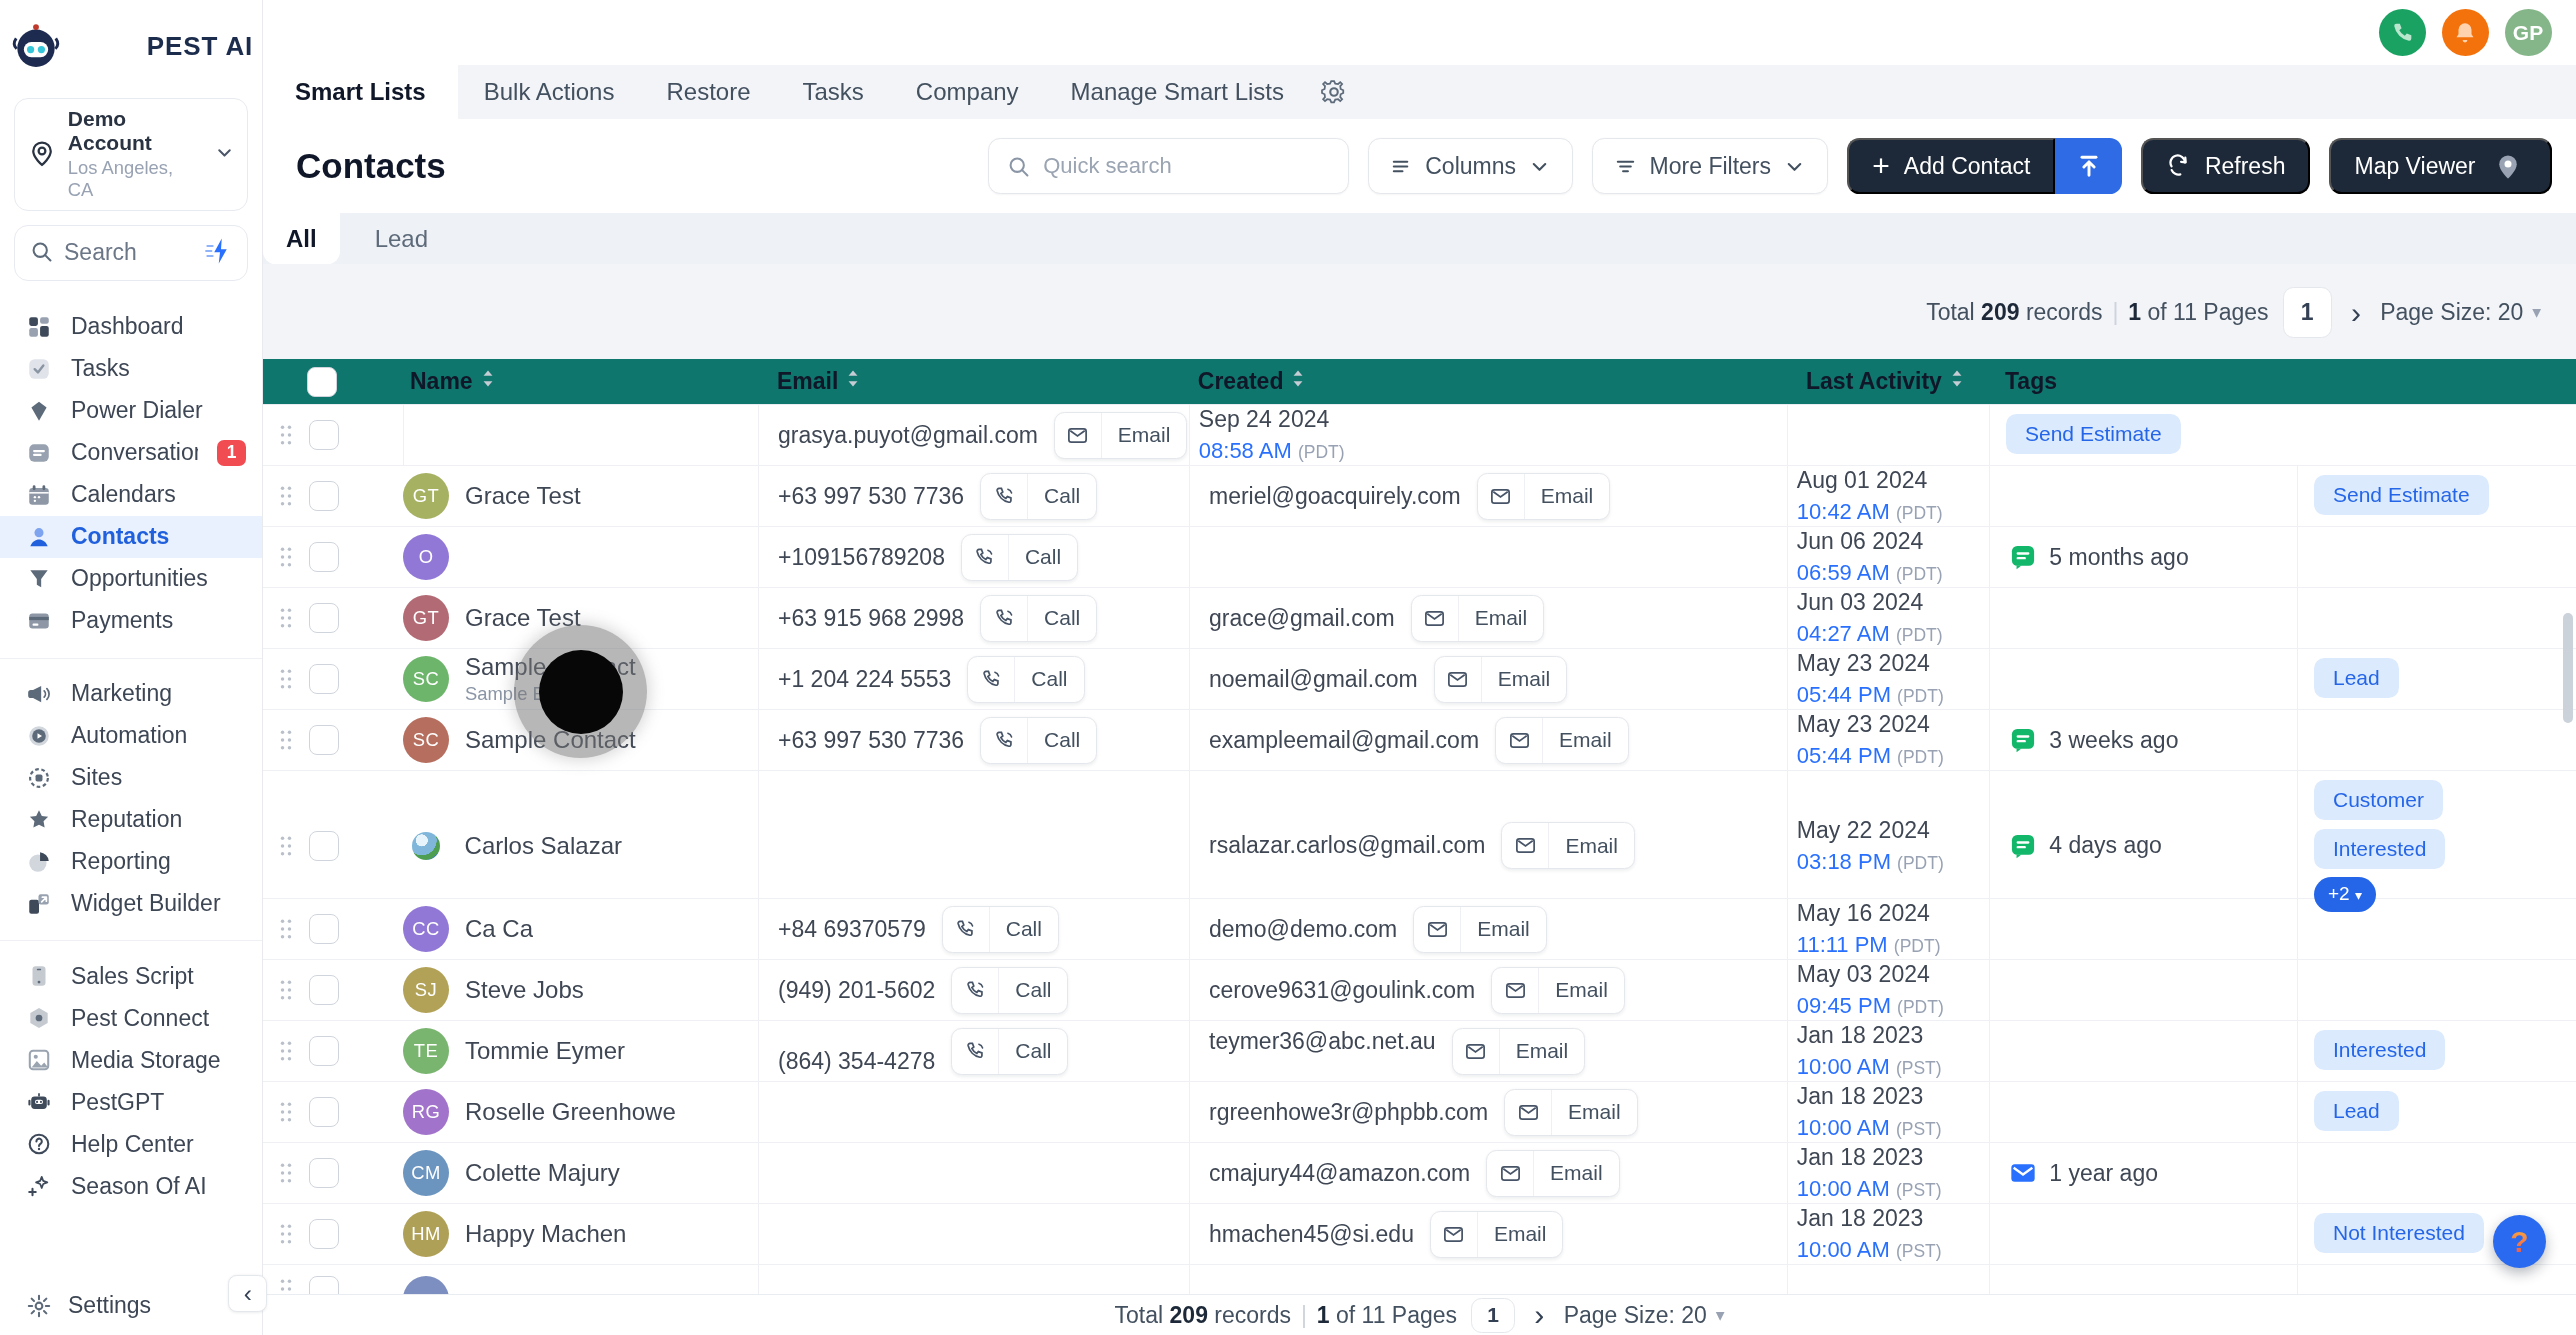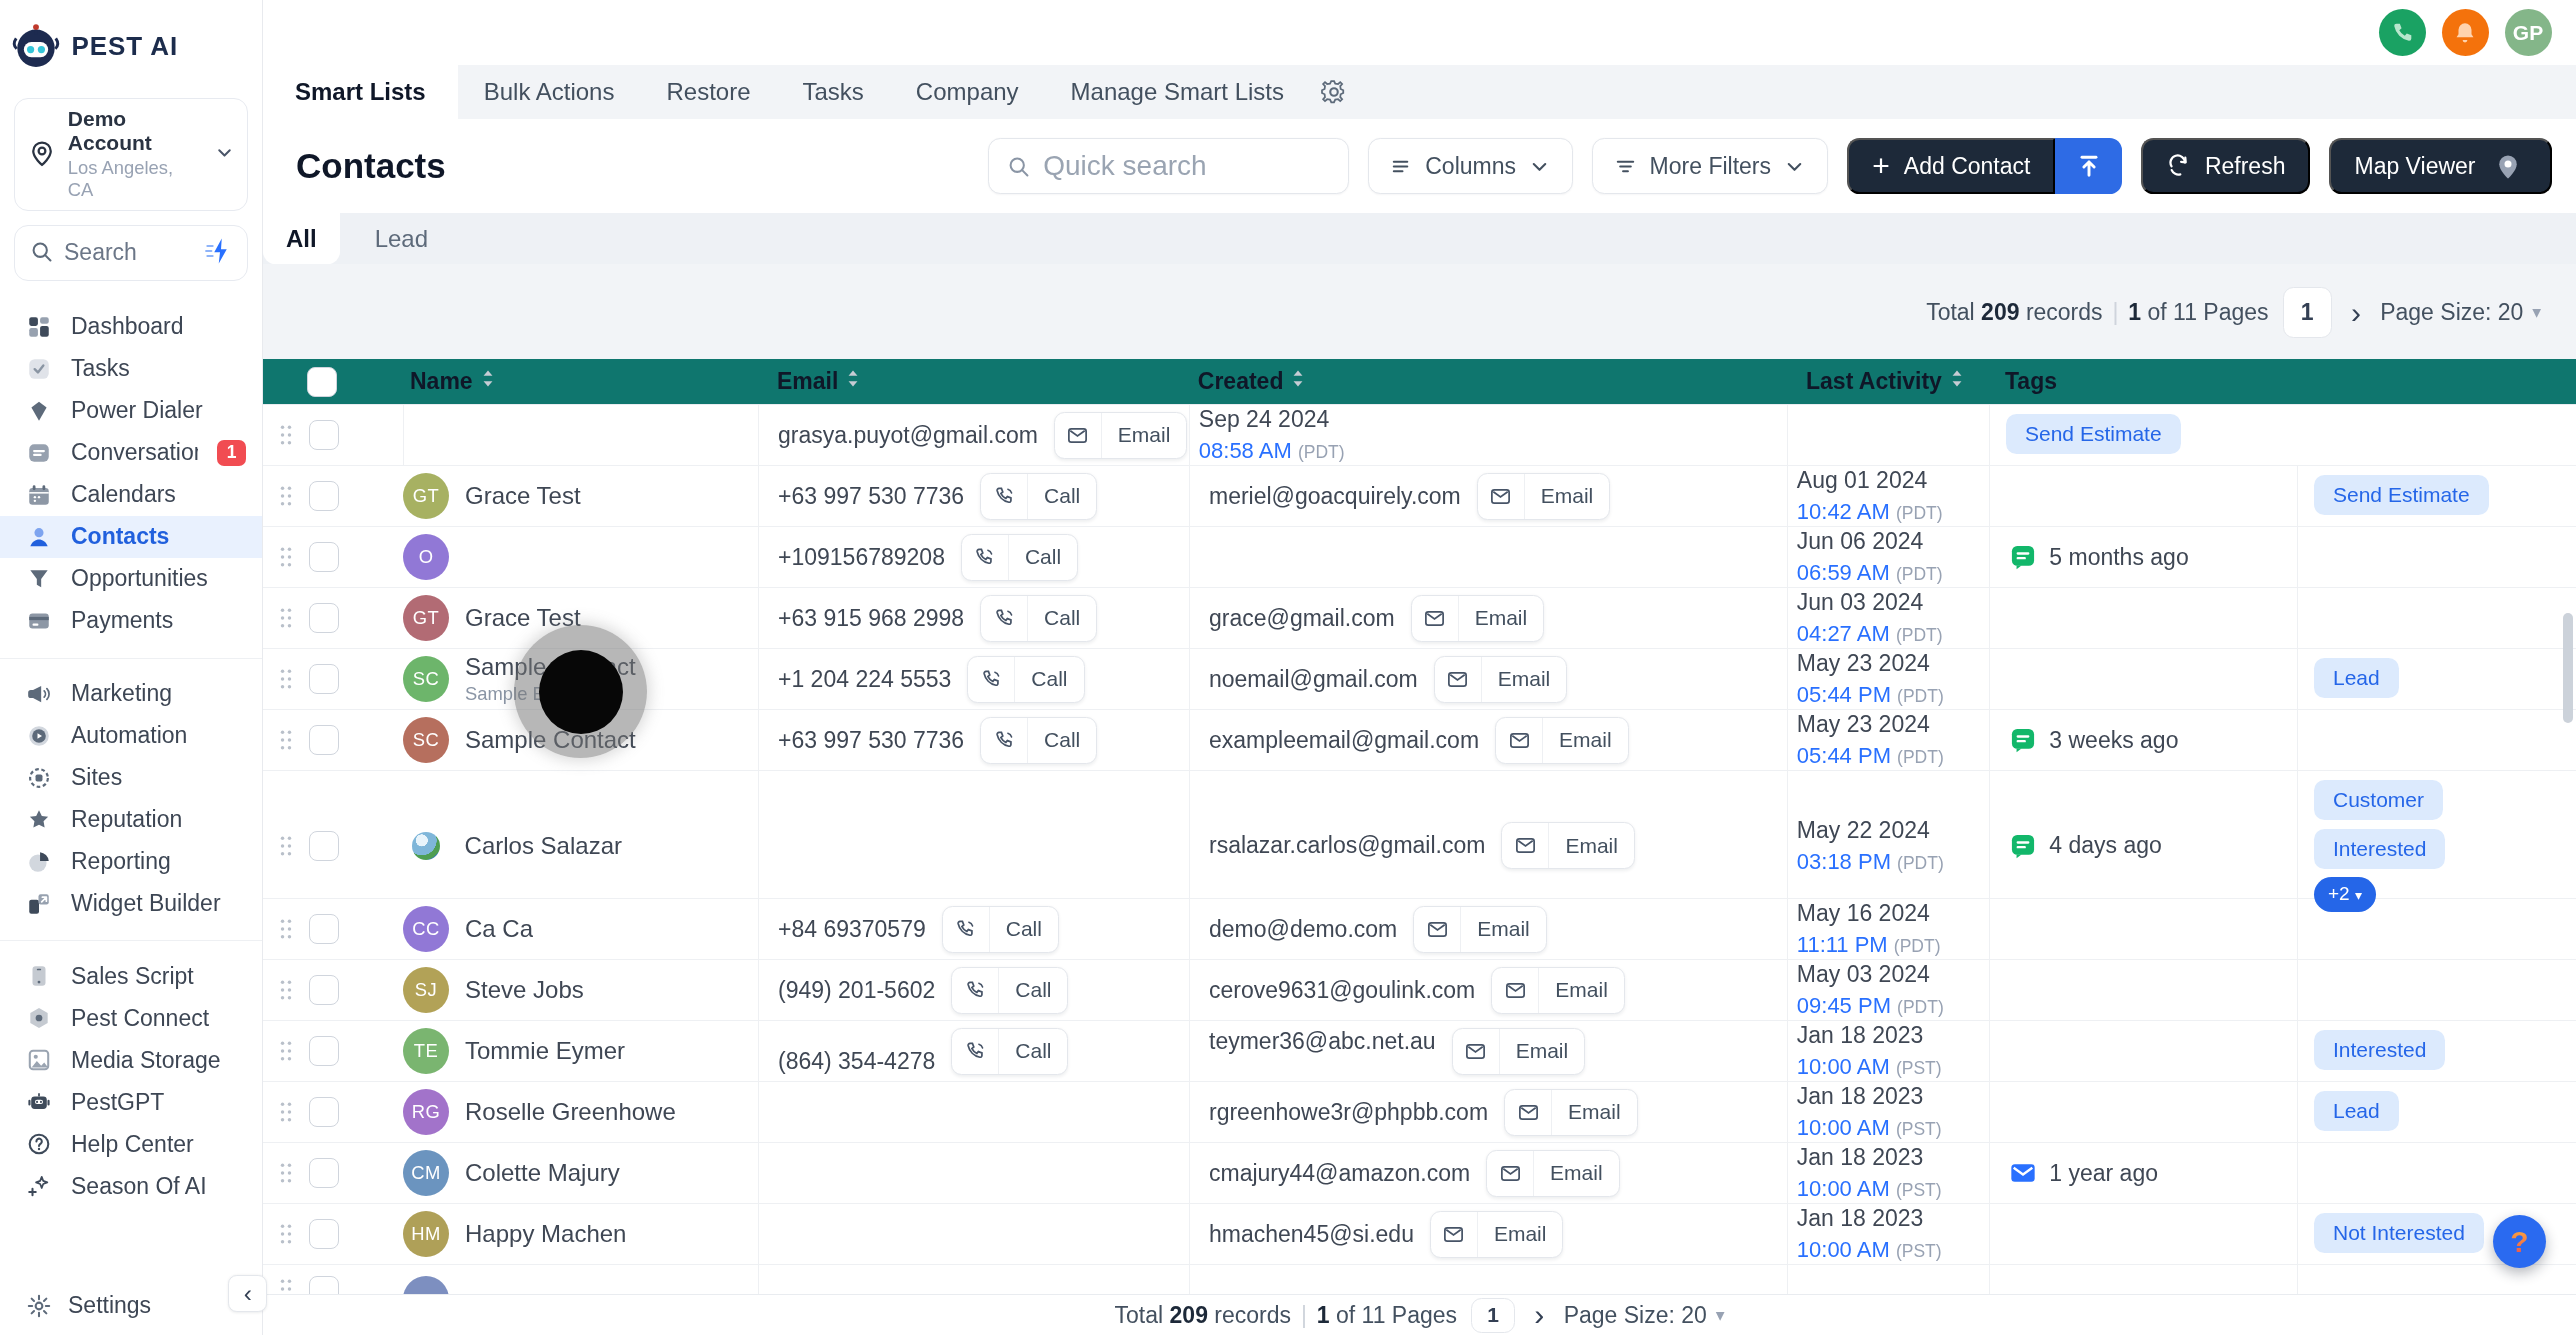--- a/index.html
+++ b/index.html
@@ -3,21 +3,21 @@
 <meta charset="utf-8">
 <style>
   * { margin:0; padding:0; box-sizing:border-box; }
   html,body { width:2576px; height:1335px; overflow:hidden;
     font-family:"Liberation Sans", sans-serif; background:#f2f4f7; color:#3f4754; }
   .app { display:flex; width:2576px; height:1335px; position:relative; }
 
   
   .sidebar { width:263px; background:#fff; border-right:0.9px solid #e8eaee;
     display:flex; flex-direction:column; position:relative; flex:none; }
-  .logo-row { display:flex; align-items:center; justify-content:flex-start; gap:8.8px; padding:19px 8.8px 12.3px; }
+  .logo-row { display:flex; align-items:center; justify-content:space-between; gap:8.8px; padding:19px 8.8px 12.3px; }
   .logo-row svg { width:54px; height:54px; }
   .brand-name { font-size:26px; font-weight:800; color:#1c2c4c; letter-spacing:0.9px; }
   .account-box { margin:12.3px 14px 0; border:1.8px solid #e7eaf0; border-radius:14px;
     background:#fff; display:flex; align-items:center; gap:10.5px; padding:8.8px 12.3px; cursor:pointer; }
   .account-box .pin svg{ width:30px; height:30px; }
   .acct-text { flex:1; min-width:0; }
   .acct-name { font-size:21px; font-weight:700; color:#2a3342; }
   .acct-loc { font-size:18.4px; color:#98a2b3; margin-top:1.8px; }
   .chev { color:#4a5568; }
   .chev svg { width:21px; height:21px; }
@@ -64,21 +64,21 @@
   .ntab-gear { display:flex; align-items:center; padding:0 8.8px; cursor:pointer; }
   .ntab-gear svg { width:30px; height:30px; }
 
   .pageheader { background:#fff; display:flex; align-items:center; gap:19px;
     padding:19px 24.5px 19px 33px; flex:none; }
   .page-title { font-size:35px; font-weight:700; color:#0f1728; margin-right:auto; }
   .qsearch { width:361px; height:56px; border:0.9px solid #e4e7ec; border-radius:12.3px;
     display:flex; align-items:center; gap:12.3px; padding:0 17.5px; background:#fff;
     box-shadow:0 0.9px 1.8px rgba(16,24,40,.04); }
   .qsearch svg { width:24.5px; height:24.5px; color:#8a95a5; flex:none; }
-  .qsearch input { border:none; outline:none; flex:1; font-size:28px; min-width:0;
+  .qsearch input { border:none; outline:none; flex:1; font-size:22px; min-width:0;
     font-family:"Liberation Sans", sans-serif; color:#3f4754; background:transparent; }
   .qsearch input::placeholder { color:#9aa4b2; }
   .btn-light { height:56px; border:0.9px solid #e4e7ec; border-radius:12.3px; background:#fff;
     display:flex; align-items:center; gap:12.3px; padding:0 21px; font-size:23px; color:#43505f;
     cursor:pointer; box-shadow:0 0.9px 1.8px rgba(16,24,40,.04); white-space:nowrap; }
   .btn-light svg { width:23px; height:23px; }
   .btn-dark { height:56px; background:#1d2939; border-radius:12.3px; color:#fff;
     display:flex; align-items:center; gap:14px; padding:0 23px; font-size:23px;
     cursor:pointer; white-space:nowrap; }
   .btn-dark svg { width:24.5px; height:24.5px; }

